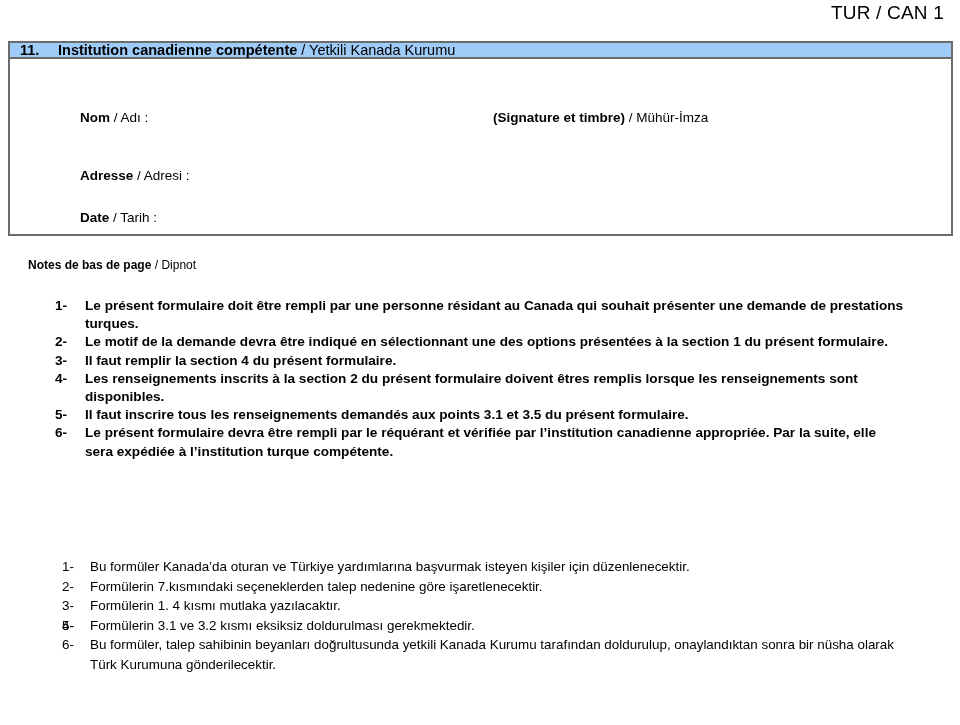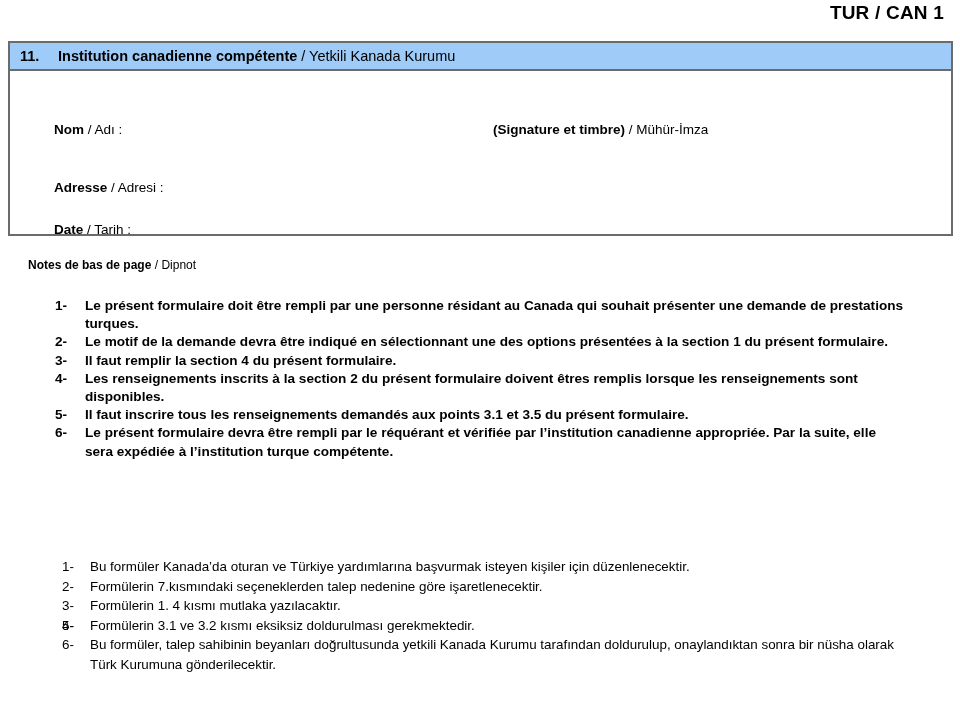--- a/index.html
+++ b/index.html
@@ -19,37 +19,37 @@
   }
 
   
   .page-header {
     position: absolute;
     top: 2px;
     left: 0;
     width: 944px;
     text-align: right;
     font-size: 19px;
-    font-weight: bold;
+    font-weight: normal;
     letter-spacing: 0.2px;
   }
 
   
   .section-box {
     position: absolute;
     left: 8px;
     top: 41px;
     width: 945px;
     height: 195px;
     border: 2px solid #6b6b6b;
     box-sizing: border-box;
     background: #ffffff;
   }
   .section-bar {
-    height: 28px;
+    height: 16px;
     background: #9ecbf7;
     border-bottom: 2px solid #6b6b6b;
     display: flex;
     align-items: center;
     box-sizing: border-box;
   }
   .section-num {
     width: 48px;
     padding-left: 10px;
     font-size: 14.5px;
@@ -70,21 +70,21 @@
 
   .field-row {
     position: absolute;
     left: 0;
     width: 100%;
     font-size: 13.5px;
     line-height: 1.1;
   }
   .field-row .lbl-fr { font-weight: bold; }
   .field-row .lbl-tr { font-weight: normal; }
-  .field-left  { position: absolute; left: 44px; white-space: nowrap; }
+  .field-left  { position: absolute; left: 70px; white-space: nowrap; }
   .field-right { position: absolute; left: 483px; white-space: nowrap; }
 
   .row-nom     { top: 52px; }
   .row-adresse { top: 110px; }
   .row-date    { top: 152px; }
 
   
   .notes-heading {
     position: absolute;
     left: 28px;

